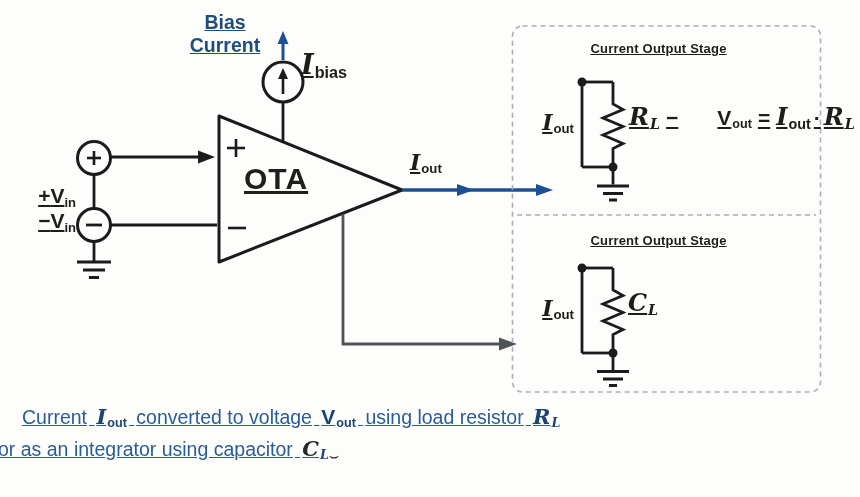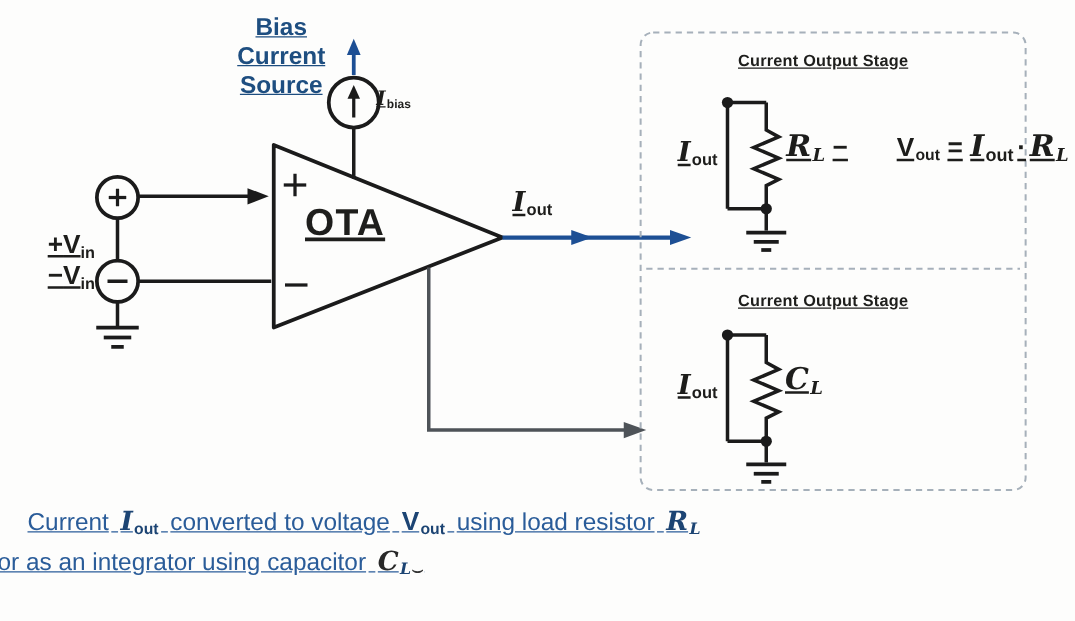--- a/index.html
+++ b/index.html
@@ -14,21 +14,21 @@
   svg{position:absolute;left:0;top:0;}
 
   .bias-label{left:168px;top:11px;width:114px;text-align:center;
     color:var(--blue_text);font-size:19.5px;font-weight:600;line-height:23px;}
   .mi{font-family:"DejaVu Serif",serif;font-style:italic;font-weight:600;color:#1d1d1b;}
   .mi sub,.mv sub{font-size:0.60em;font-style:normal;font-weight:600;vertical-align:-0.25em;
     font-family:"Liberation Sans",sans-serif;margin-left:1px;}
   .mv{font-family:"Liberation Sans",sans-serif;font-weight:700;color:#1d1d1b;margin-left:33px;}
   .msub-it sub{font-style:italic;font-family:"DejaVu Serif",serif;}
 
-  .ibias{left:301px;top:49px;font-size:16px;margin-top:20px;}
+  .ibias{left:301px;top:49px;font-size:27px;}
   .vin{width:62px;text-align:right;font-size:21px;font-weight:700;color:#1d1d1b;}
   .vin sub{font-size:13px;vertical-align:-4px;}
   .vin-plus{left:14px;top:142px;margin-top:42px;}
   .vin-minus{left:14px;top:209px;}
   .ota{left:244px;top:162px;font-size:30px;font-weight:700;letter-spacing:1px;color:var(--title_dark);}
   .iout-out{left:410px;top:149px;font-size:22px;}
 
   .stage-title{left:512px;width:309px;text-align:center;transform:translateX(-8px);
     font-size:13px;font-weight:700;color:var(--title_dark);letter-spacing:0.2px;}
   .stage1-title{top:41px;}
@@ -141,21 +141,20 @@
         <line x1="609" y1="385.5" x2="617" y2="385.5"></line>
       </g>
     </g>
     <circle cx="582" cy="268" r="4.5" style="fill:var(--wire);"></circle>
     <circle cx="613" cy="353" r="4.5" style="fill:var(--wire);"></circle>
   </svg>
 
   <div class="abs bias-label">
     <div>Bias</div>
     <div>Current</div>
-    <div>Source</div>
   </div>
 
   <div class="abs ibias mi"><span>I</span><sub>bias</sub></div>
 
   <div class="abs vin vin-plus"><span>+</span><span>V</span><sub>in</sub></div>
 
   <div class="abs vin vin-minus"><span>−</span><span>V</span><sub>in</sub></div>
 
   <div class="abs ota">OTA</div>
 

